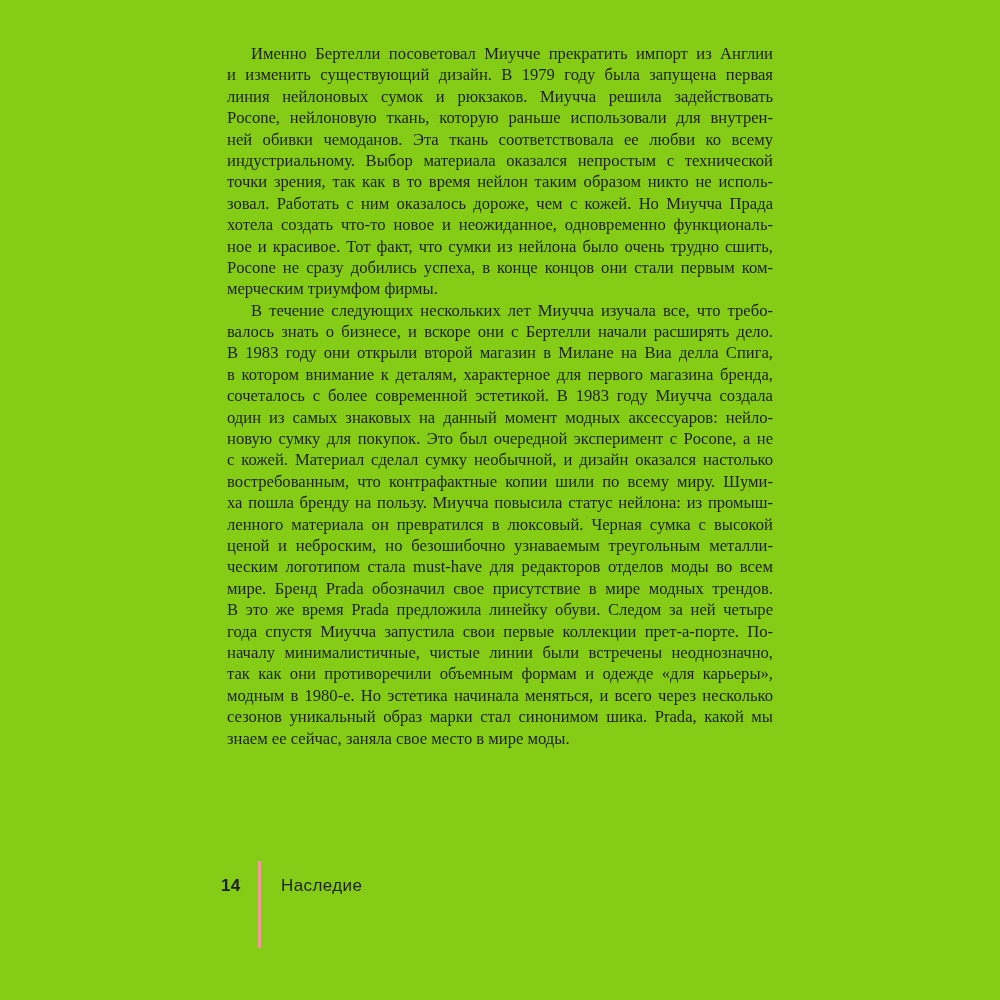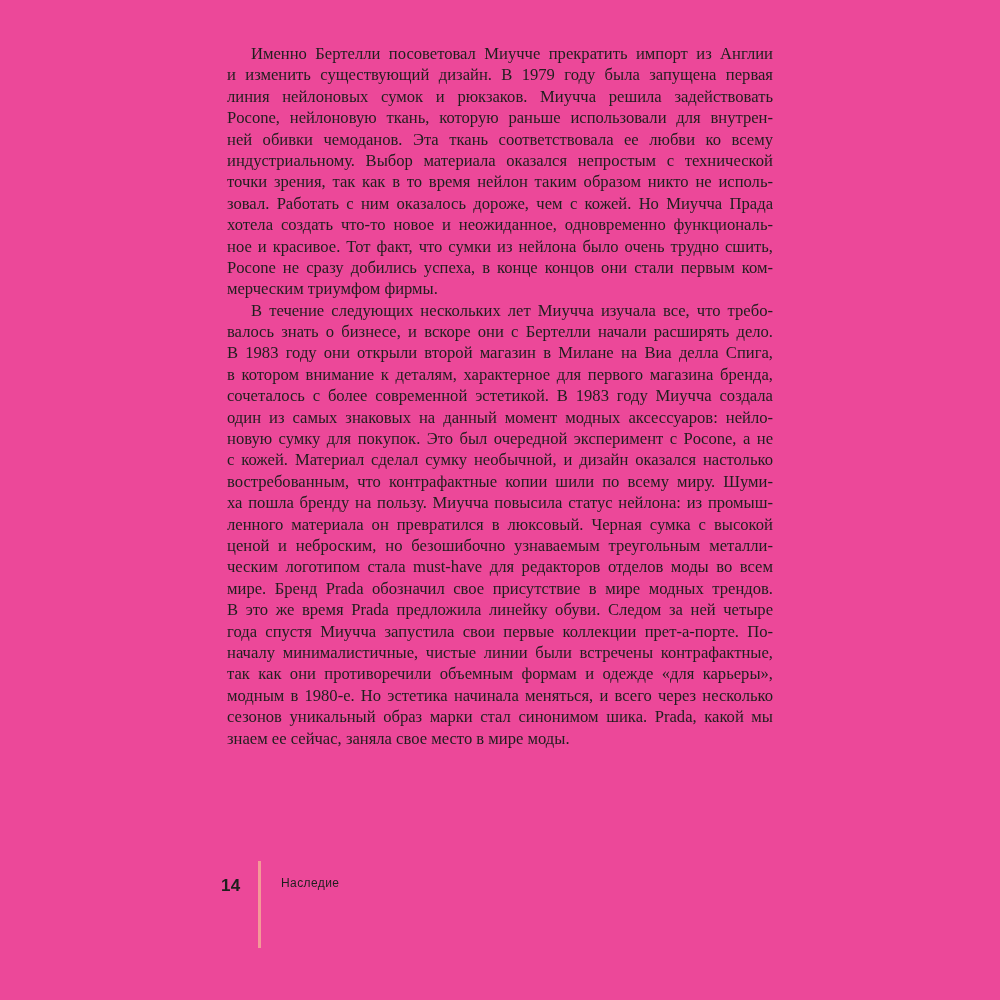--- a/index.html
+++ b/index.html
@@ -3,21 +3,21 @@
 <meta charset="utf-8">
 <style>
   html, body { margin: 0; padding: 0; }
   body {
     width: 1000px; height: 1000px;
     background: #ffffff;
     font-family: "Liberation Serif", serif;
     position: relative;
     overflow: hidden;
   }
-  .sheet { position: absolute; inset: 0; background: #ec4899; }
+  .sheet { position: absolute; inset: 0; background: #84cc16; }
   .text-block {
     position: absolute;
     left: 227px; top: 43px; width: 546px;
     color: #1f1f1e;
   }
   .line {
     font-size: 16.6px;
     line-height: 21.4px;
     height: 21.4px;
     overflow: hidden;
@@ -34,21 +34,21 @@
     font-weight: 700; font-size: 17px;
     color: #1f1f1e; letter-spacing: 0.4px;
   }
   .footer-rule {
     position: absolute; left: 258px; top: 861px;
     width: 3px; height: 87px;
   }
   .running {
     position: absolute; left: 281px; top: 876px;
     font-family: "Liberation Sans", sans-serif;
-    font-weight: 500; font-size: 12px;
+    font-weight: 500; font-size: 17px;
     color: #1f1f1e; letter-spacing: 0.4px;
   }
 </style>
 </head>
 <body>
 
 <div class="sheet">
 
   <div class="text-block" id="body-text" style="color: rgb(31, 31, 30);">
       <div class="line first" style="">Именно Бертелли посоветовал Миучче прекратить импорт из Англии</div>
@@ -72,21 +72,21 @@
       <div class="line" style="">новую сумку для покупок. Это был очередной эксперимент с Pocone, а не</div>
       <div class="line" style="">с кожей. Материал сделал сумку необычной, и дизайн оказался настолько</div>
       <div class="line" style="">востребованным, что контрафактные копии шили по всему миру. Шуми-</div>
       <div class="line" style="">ха пошла бренду на пользу. Миучча повысила статус нейлона: из промыш-</div>
       <div class="line" style="">ленного материала он превратился в люксовый. Черная сумка с высокой</div>
       <div class="line" style="">ценой и неброским, но безошибочно узнаваемым треугольным металли-</div>
       <div class="line" style="">ческим логотипом стала must-have для редакторов отделов моды во всем</div>
       <div class="line" style="">мире. Бренд Prada обозначил свое присутствие в мире модных трендов.</div>
       <div class="line" style="">В это же время Prada предложила линейку обуви. Следом за ней четыре</div>
       <div class="line" style="">года спустя Миучча запустила свои первые коллекции прет-а-порте. По-</div>
-      <div class="line" style="">началу минималистичные, чистые линии были встречены контрафактные,</div>
+      <div class="line" style="">началу минималистичные, чистые линии были встречены неоднозначно,</div>
       <div class="line" style="">так как они противоречили объемным формам и одежде «для карьеры»,</div>
       <div class="line" style="">модным в 1980-е. Но эстетика начинала меняться, и всего через несколько</div>
       <div class="line" style="">сезонов уникальный образ марки стал синонимом шика. Prada, какой мы</div>
       <div class="line last" style="">знаем ее сейчас, заняла свое место в мире моды.</div>
     </div>
 
   <div class="footer">
     <span class="pagenum">14</span>
     <div class="footer-rule" style="background: rgb(244, 152, 152);"></div>
     <span class="running">Наследие</span>

